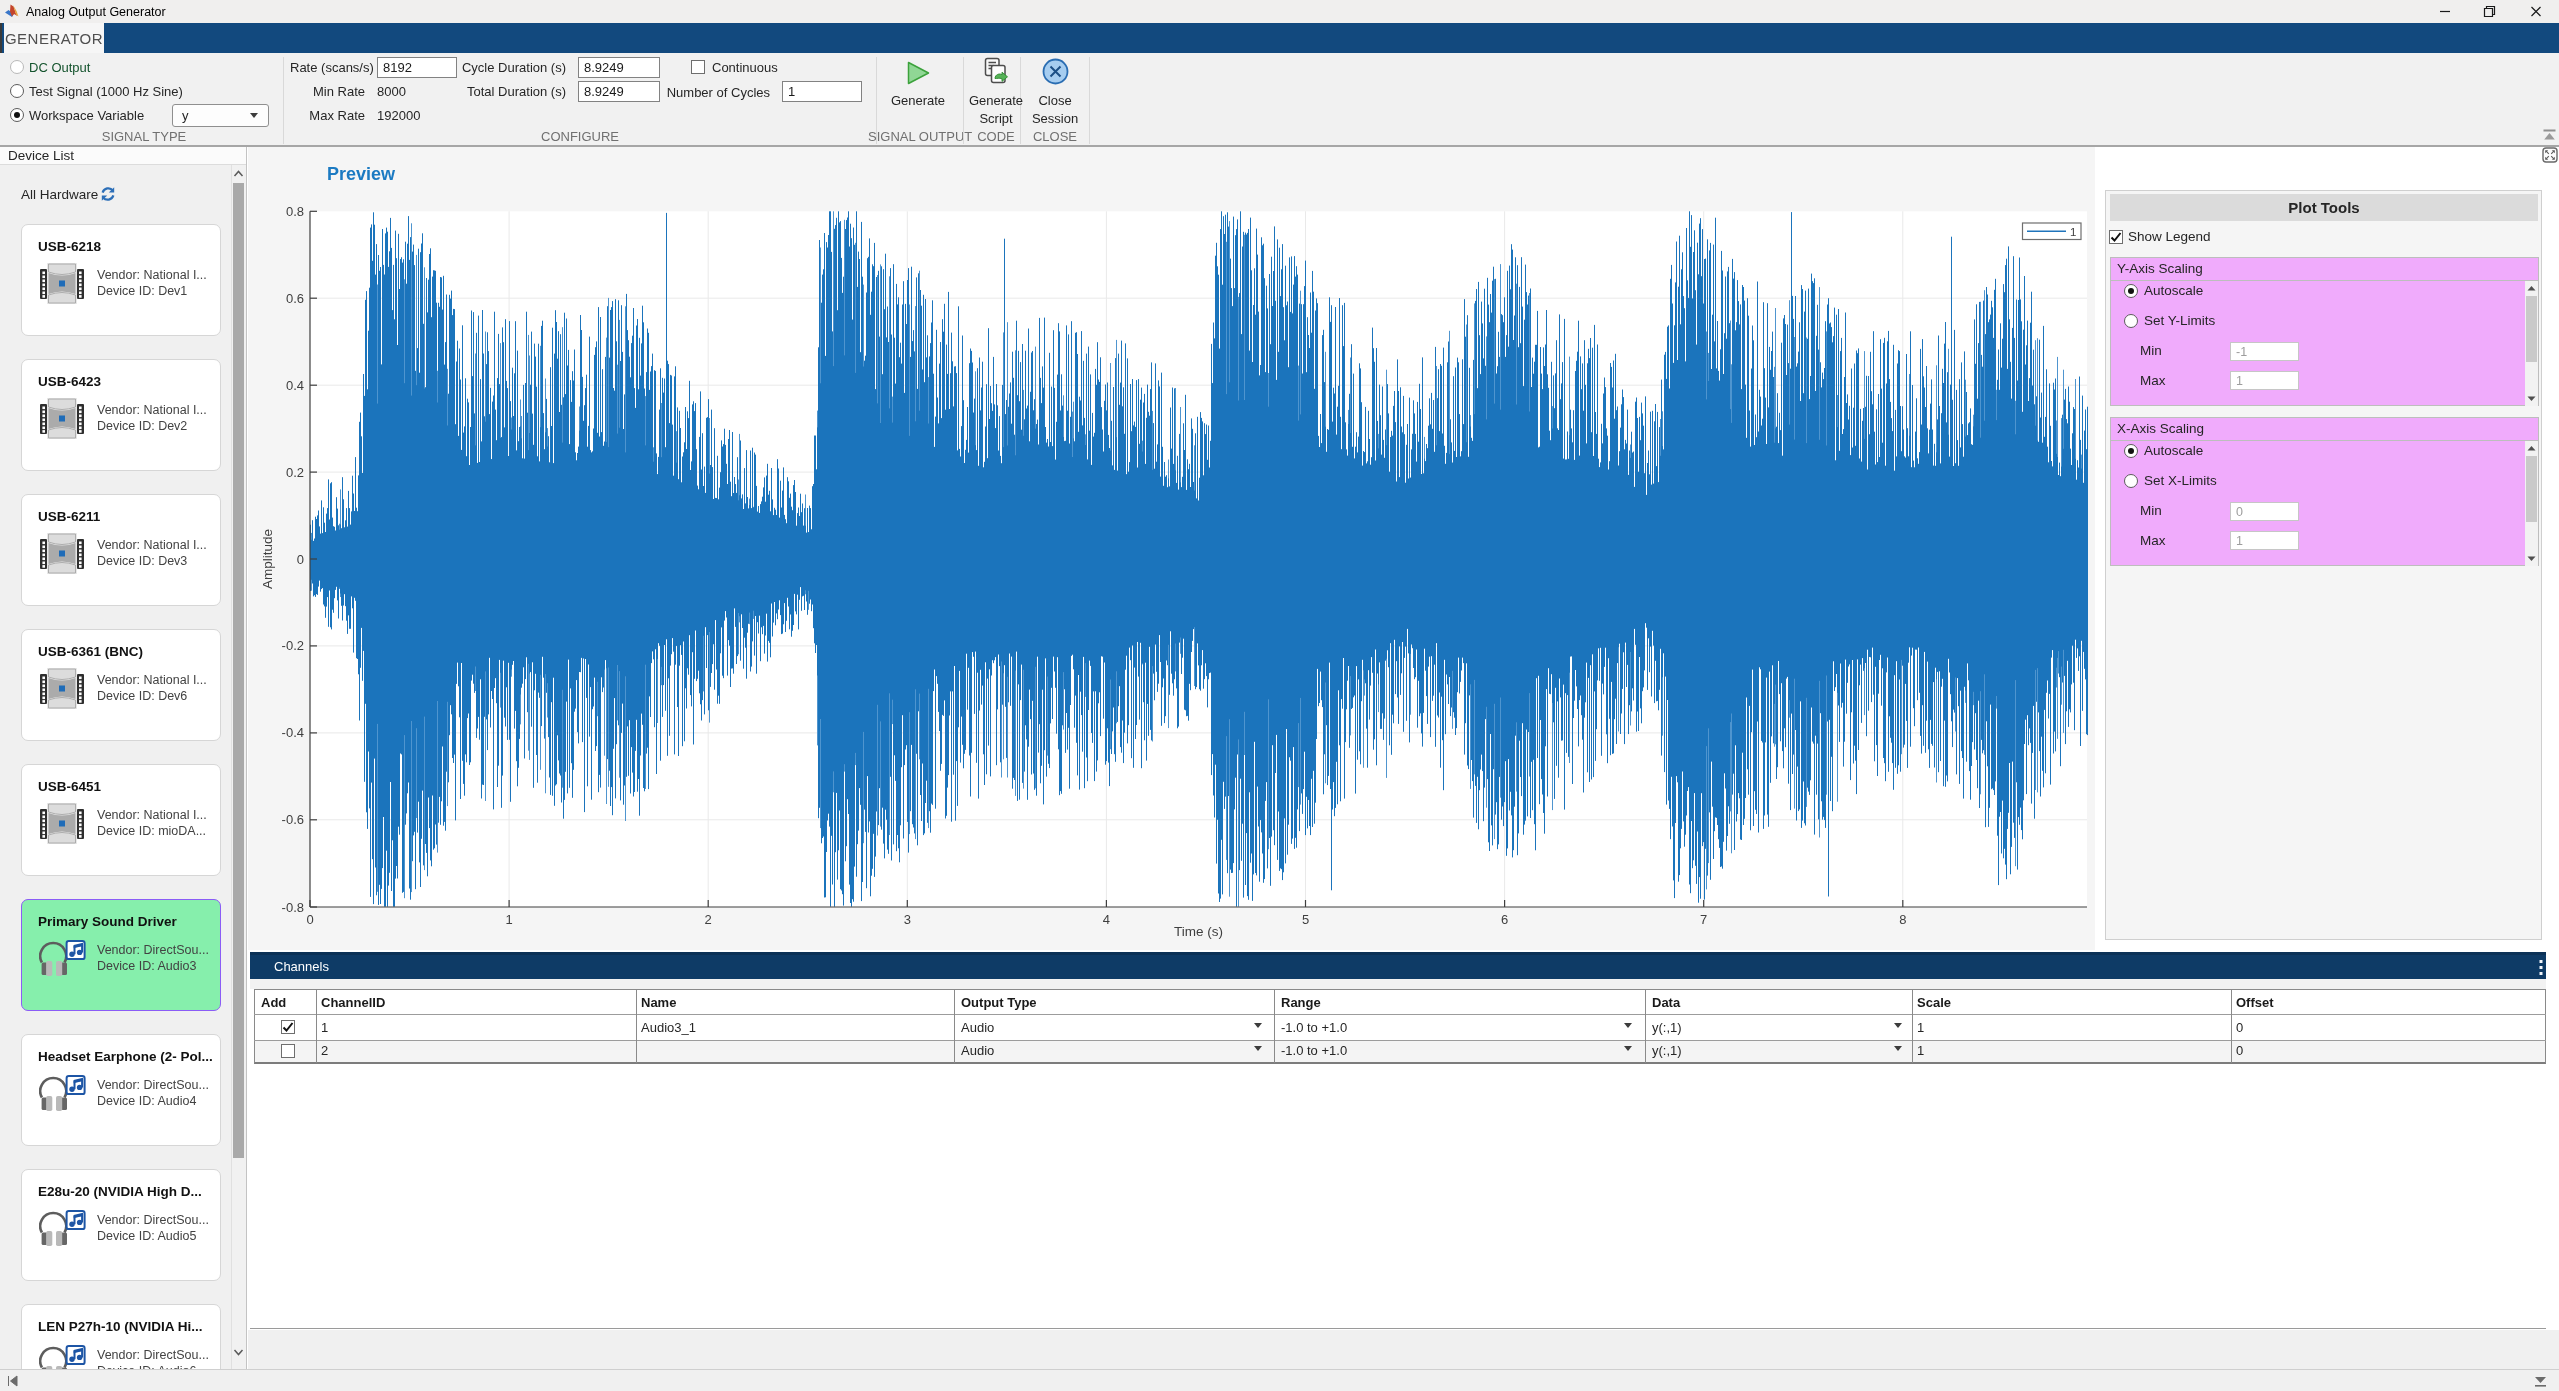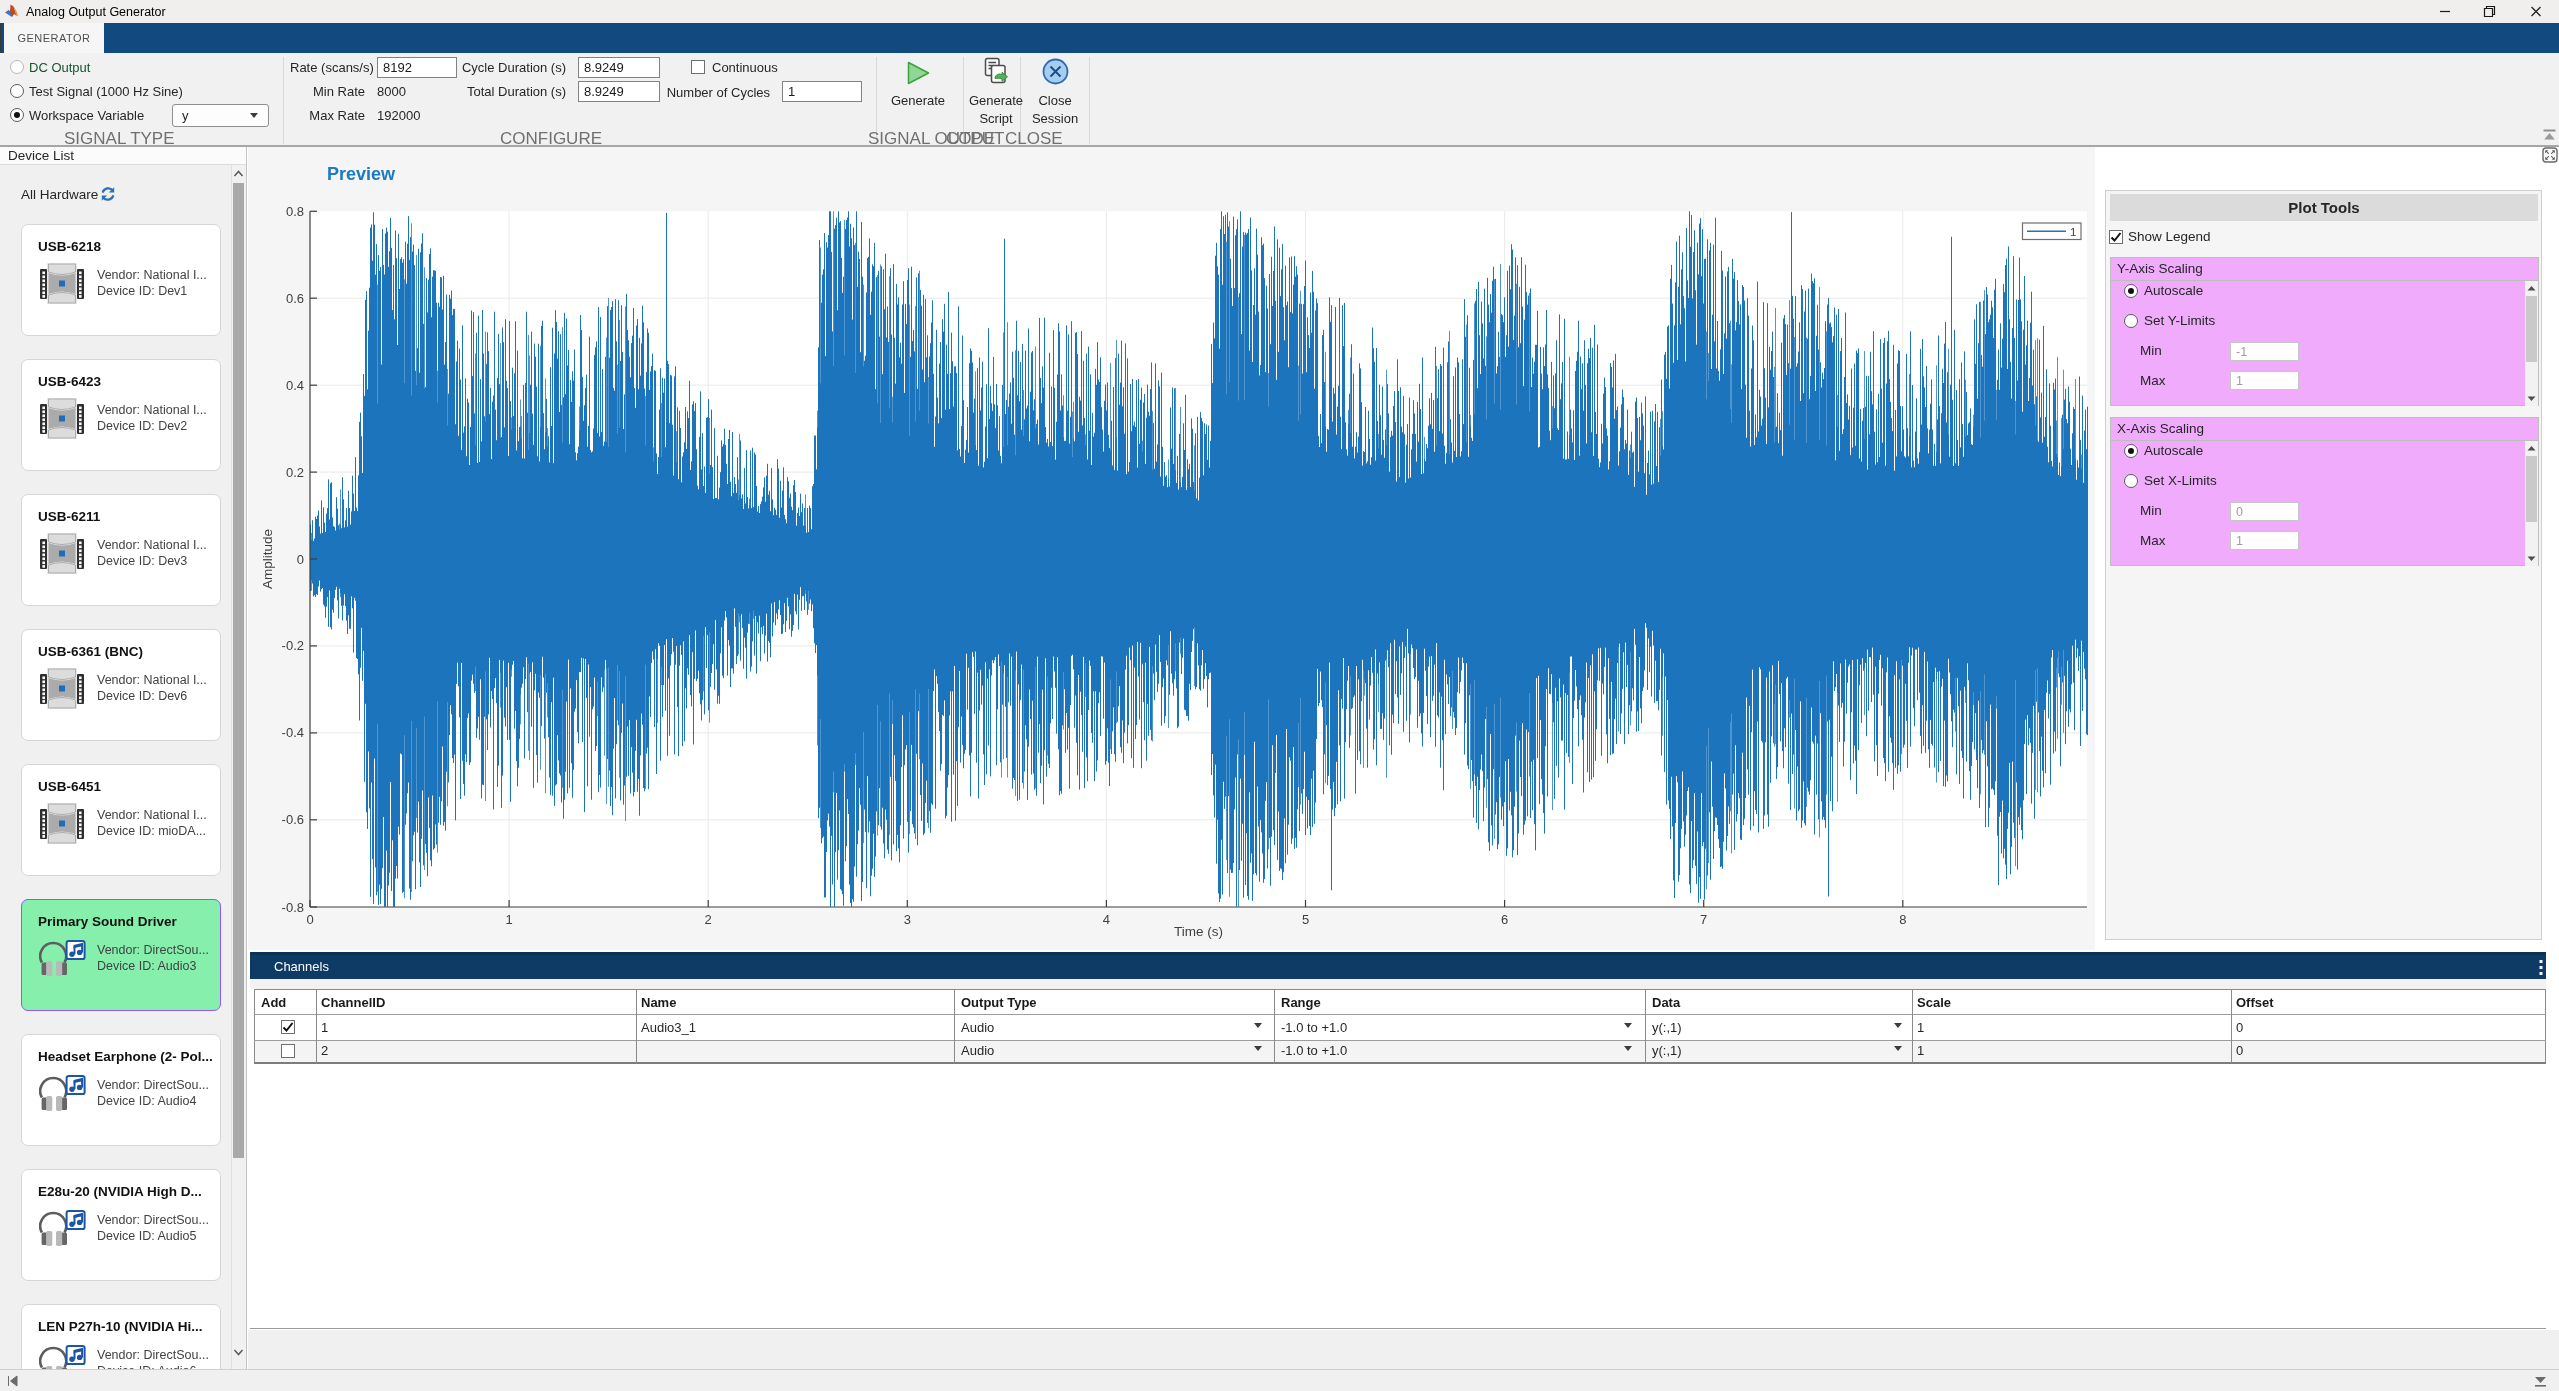--- a/index.html
+++ b/index.html
@@ -2,21 +2,21 @@
 <html><head>
 <meta charset="utf-8">
 <style>
 *{box-sizing:border-box;margin:0;padding:0}
 html,body{width:2559px;height:1391px;overflow:hidden}
 body{font-family:"Liberation Sans",sans-serif;background:#fff;position:relative;color:#1a1a1a}
 .abs{position:absolute}
 .tb-ic{position:absolute;top:0;width:46px;height:23px}
 svg{display:block}
 .rlbl{position:absolute;font-size:13px;color:#262626;white-space:nowrap;z-index:2}
-.seclbl{position:absolute;font-size:17px;color:#707070;text-align:left;white-space:nowrap}
+.seclbl{position:absolute;font-size:13px;color:#707070;text-align:center;white-space:nowrap}
 .vsep{position:absolute;top:57px;height:87px;width:1px;background:#d9d9d9}
 .tbox{position:absolute;height:21px;border:1px solid #828282;background:#fff;font-size:13px;padding:2px 0 0 5px;color:#1a1a1a}
 .radio{position:absolute;width:14px;height:14px;border:1px solid #5c5c5c;border-radius:50%;background:#fff}
 .radio.on::after{content:"";position:absolute;left:3px;top:3px;width:6px;height:6px;border-radius:50%;background:#111}
 .radio.dis{border-color:#b9b9b9}
 .card{position:absolute;left:21px;width:200px;height:112px;background:#fff;border:1px solid #d6d6d6;border-radius:7px}
 .card.sel{background:#86efac;border:1px solid #8b5cf6}
 .card .ct{position:absolute;left:16px;top:14px;font-size:13.5px;font-weight:bold;color:#111;white-space:nowrap}
 .card .l1{position:absolute;left:75px;top:43px;font-size:12.5px;color:#424242;white-space:nowrap}
 .card .l2{position:absolute;left:75px;top:59px;font-size:12.5px;color:#424242;white-space:nowrap}
@@ -47,21 +47,21 @@
     <path d="M18.5 8.5h8v8h-8z" fill="none" stroke="#1a1a1a" stroke-width="1.2"></path>
     <path d="M20.5 8.5v-2h8v8h-2" fill="none" stroke="#1a1a1a" stroke-width="1.2"></path>
   </svg>
 <svg class="tb-ic" style="left:2513px" viewBox="0 0 46 23">
     <path d="M18.5 7 L27.5 16 M27.5 7 L18.5 16" stroke="#1a1a1a" stroke-width="1.2"></path>
   </svg>
 
 <div class="abs" style="left:0;top:23px;width:2559px;height:30px;background:#12497e"></div>
 <div class="abs" style="left:0;top:23px;width:2px;height:30px;background:#3a3a3a"></div>
 <div class="abs" style="left:4px;top:23px;width:100px;height:30px;background:#f6f6f6"></div>
-<div class="abs" style="left:4px;top:23px;width:100px;height:30px;font-size:11px;color:#4f4f4f;letter-spacing:0.5px;text-align:center;line-height:31px">GENERATOR</div>
+<div class="abs" style="left:4px;top:23px;width:100px;height:30px;font-size:15px;color:#4f4f4f;letter-spacing:0.5px;text-align:center;line-height:31px">GENERATOR</div>
 
 <div class="abs" style="left:0;top:53px;width:2559px;height:94px;background:#f1f1f1;border-bottom:2px solid #a6a6a6"></div>
 
 <div class="radio dis" style="left:10px;top:60px"></div>
 <div class="rlbl" style="left:29px;top:60px;color:#14532d">DC Output</div>
 <div class="radio" style="left:10px;top:84px"></div>
 <div class="rlbl" style="left:29px;top:84px">Test Signal (1000 Hz Sine)</div>
 <div class="radio on" style="left:10px;top:108px"></div>
 <div class="rlbl" style="left:29px;top:108px">Workspace Variable</div>
 <div class="abs" style="left:172px;top:104px;width:97px;height:23px;border:1px solid #8f8f8f;border-radius:3px;background:#fdfdfd"></div>

